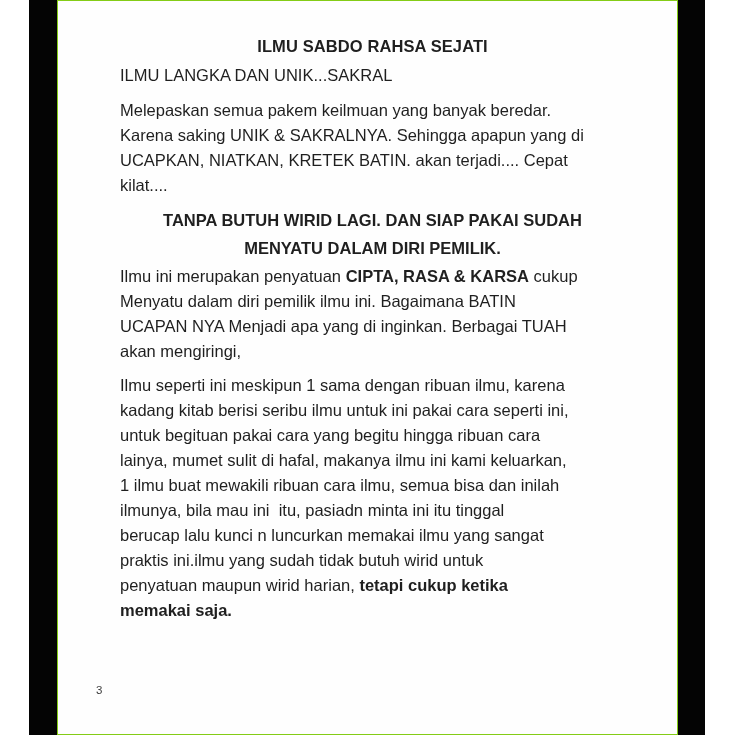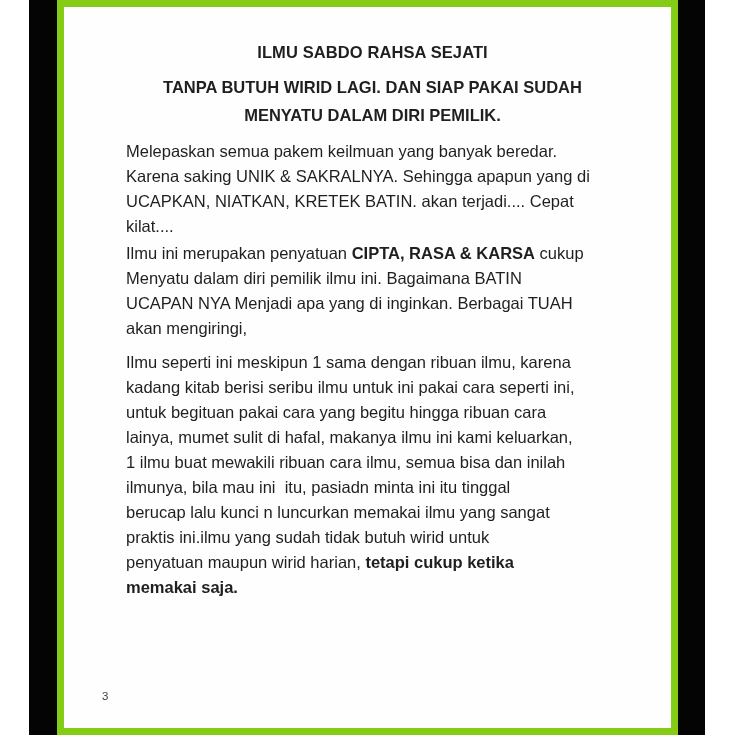--- a/index.html
+++ b/index.html
@@ -24,21 +24,21 @@
   .side-bar.left  { left: 29px;  width: 28px; }
   .side-bar.right { left: 678px; width: 27px; }
   .page {
     position: absolute;
     left: 57px;
     top: 0;
     width: 621px;
     height: 735px;
     box-sizing: border-box;
     background: #fefefe;
-    border: 7px solid #84cc16;
+    border: 1px solid #84cc16;
     padding: 33px 52px 0 62px;
     color: #1f1f1f;
   }
   .doc-title {
     font-size: 16.5px;
     font-weight: bold;
     line-height: 25px;
     text-align: center;
     letter-spacing: 0.1px;
   }
@@ -73,24 +73,25 @@
 </style>
 </head>
 <body>
 
 <div class="canvas">
   <div class="side-bar left"></div>
 
   <div class="page">
     <div class="doc-title">ILMU SABDO RAHSA SEJATI</div>
 
+    <div class="doc-subtitle">ILMU LANGKA DAN UNIK...SAKRAL</div>
+
+    <div class="doc-text p1"><span>Melepaskan semua pakem keilmuan yang banyak beredar.</span><br><span>Karena saking UNIK &amp; SAKRALNYA. Sehingga apapun yang di</span><br><span>UCAPKAN, NIATKAN, KRETEK BATIN. akan terjadi.... Cepat</span><br><span>kilat....</span></div>
 
     <div class="doc-text h2"><span>TANPA BUTUH WIRID LAGI. DAN SIAP PAKAI SUDAH</span><br><span>MENYATU DALAM DIRI PEMILIK.</span></div>
-
-    <div class="doc-text p1"><span>Melepaskan semua pakem keilmuan yang banyak beredar.</span><br><span>Karena saking UNIK &amp; SAKRALNYA. Sehingga apapun yang di</span><br><span>UCAPKAN, NIATKAN, KRETEK BATIN. akan terjadi.... Cepat</span><br><span>kilat....</span></div>
 
     <div class="doc-text p2"><span>Ilmu ini merupakan penyatuan </span><span class="b">CIPTA, RASA &amp; KARSA</span><span> cukup</span><br><span>Menyatu dalam diri pemilik ilmu ini. Bagaimana BATIN</span><br><span>UCAPAN NYA Menjadi apa yang di inginkan. Berbagai TUAH</span><br><span>akan mengiringi,</span></div>
 
     <div class="doc-text p3"><span>Ilmu seperti ini meskipun 1 sama dengan ribuan ilmu, karena</span><br><span>kadang kitab berisi seribu ilmu untuk ini pakai cara seperti ini,</span><br><span>untuk begituan pakai cara yang begitu hingga ribuan cara</span><br><span>lainya, mumet sulit di hafal, makanya ilmu ini kami keluarkan,</span><br><span>1 ilmu buat mewakili ribuan cara ilmu, semua bisa dan inilah</span><br><span>ilmunya, bila mau ini  itu, pasiadn minta ini itu tinggal</span><br><span>berucap lalu kunci n luncurkan memakai ilmu yang sangat</span><br><span>praktis ini.ilmu yang sudah tidak butuh wirid untuk</span><br><span>penyatuan maupun wirid harian, </span><span class="b">tetapi cukup ketika</span><br><span class="b">memakai saja.</span></div>
 
     <div class="page-number">3</div>
   </div>
 
   <div class="side-bar right"></div>
 </div>

